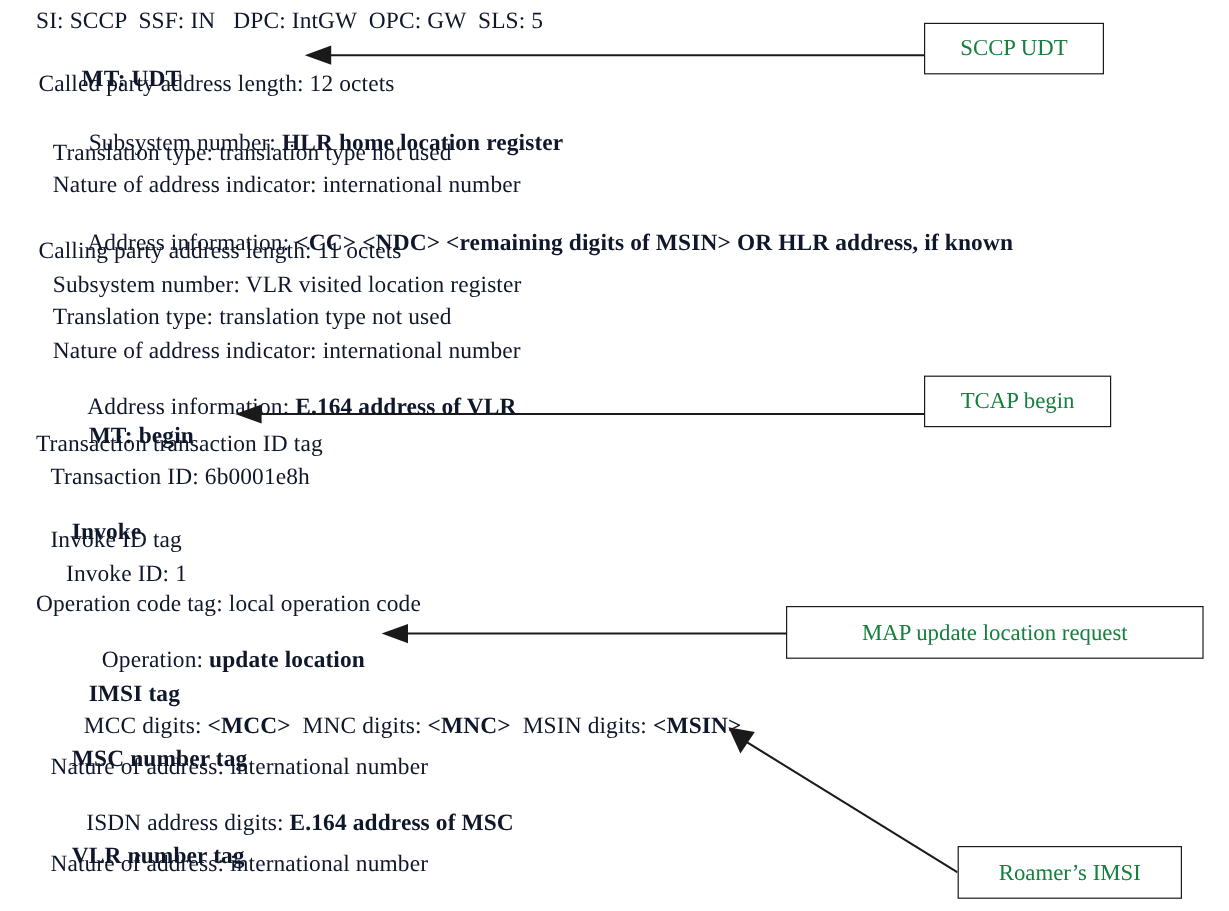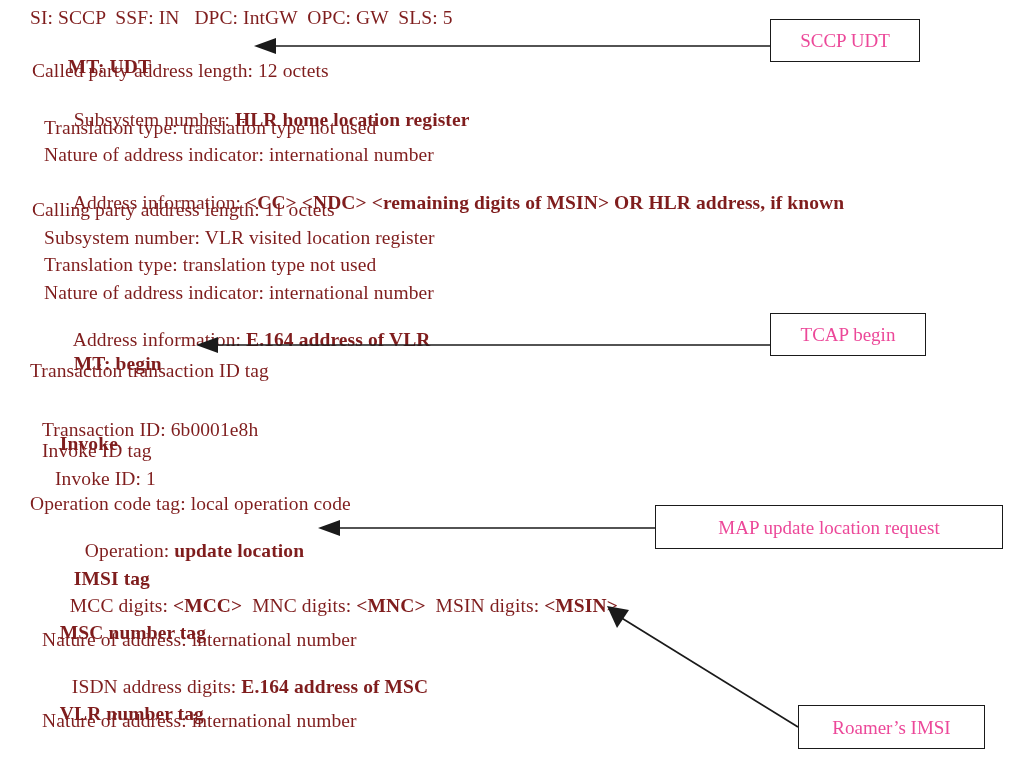--- a/index.html
+++ b/index.html
@@ -23,37 +23,37 @@
     left: 0;
     top: 0;
     width: 1024px;
   }
   .trace-line {
     position: absolute;
     white-space: pre;
     font-size: 19.5px;
     line-height: 20px;
     letter-spacing: 0.1px;
-    color: #7f1d1d;
+    color: #0f172a;
   }
   .trace-line .b {
     font-weight: bold;
   }
   
   .callout {
     position: absolute;
     box-sizing: border-box;
     border: 1.6px solid #1a1a1a;
     background: #ffffff;
     display: flex;
     align-items: center;
     justify-content: center;
     font-size: 19px;
     line-height: 1;
-    color: #ec4899;
+    color: #15803d;
     white-space: nowrap;
   }
   
   .arrow-svg {
     position: absolute;
     left: 0;
     top: 0;
     width: 1024px;
     height: 759px;
     overflow: visible;
@@ -107,21 +107,21 @@
     <div class="trace-line" style="left:44px; top:310px;">
       <span>Address information: </span><span class="b">E.164 address of VLR</span>
     </div>
 
     <div class="trace-line" style="left:44px; top:334px;">
       <span class="b">MT: begin</span>
     </div>
 
     <div class="trace-line" style="left:30px; top:361px;">Transaction transaction ID tag</div>
 
-    <div class="trace-line" style="left:42px; top:388px;margin-top:32px;">Transaction ID: 6b0001e8h</div>
+    <div class="trace-line" style="left:42px; top:388px;">Transaction ID: 6b0001e8h</div>
 
     <div class="trace-line" style="left:30px; top:414px;text-align:center;">
       <span class="b">Invoke</span>
     </div>
 
     <div class="trace-line" style="left:42px; top:441px;">Invoke ID tag</div>
 
     <div class="trace-line" style="left:55px; top:469px;">Invoke ID: 1</div>
 
     <div class="trace-line" style="left:30px; top:494px;">Operation code tag: local operation code</div>

